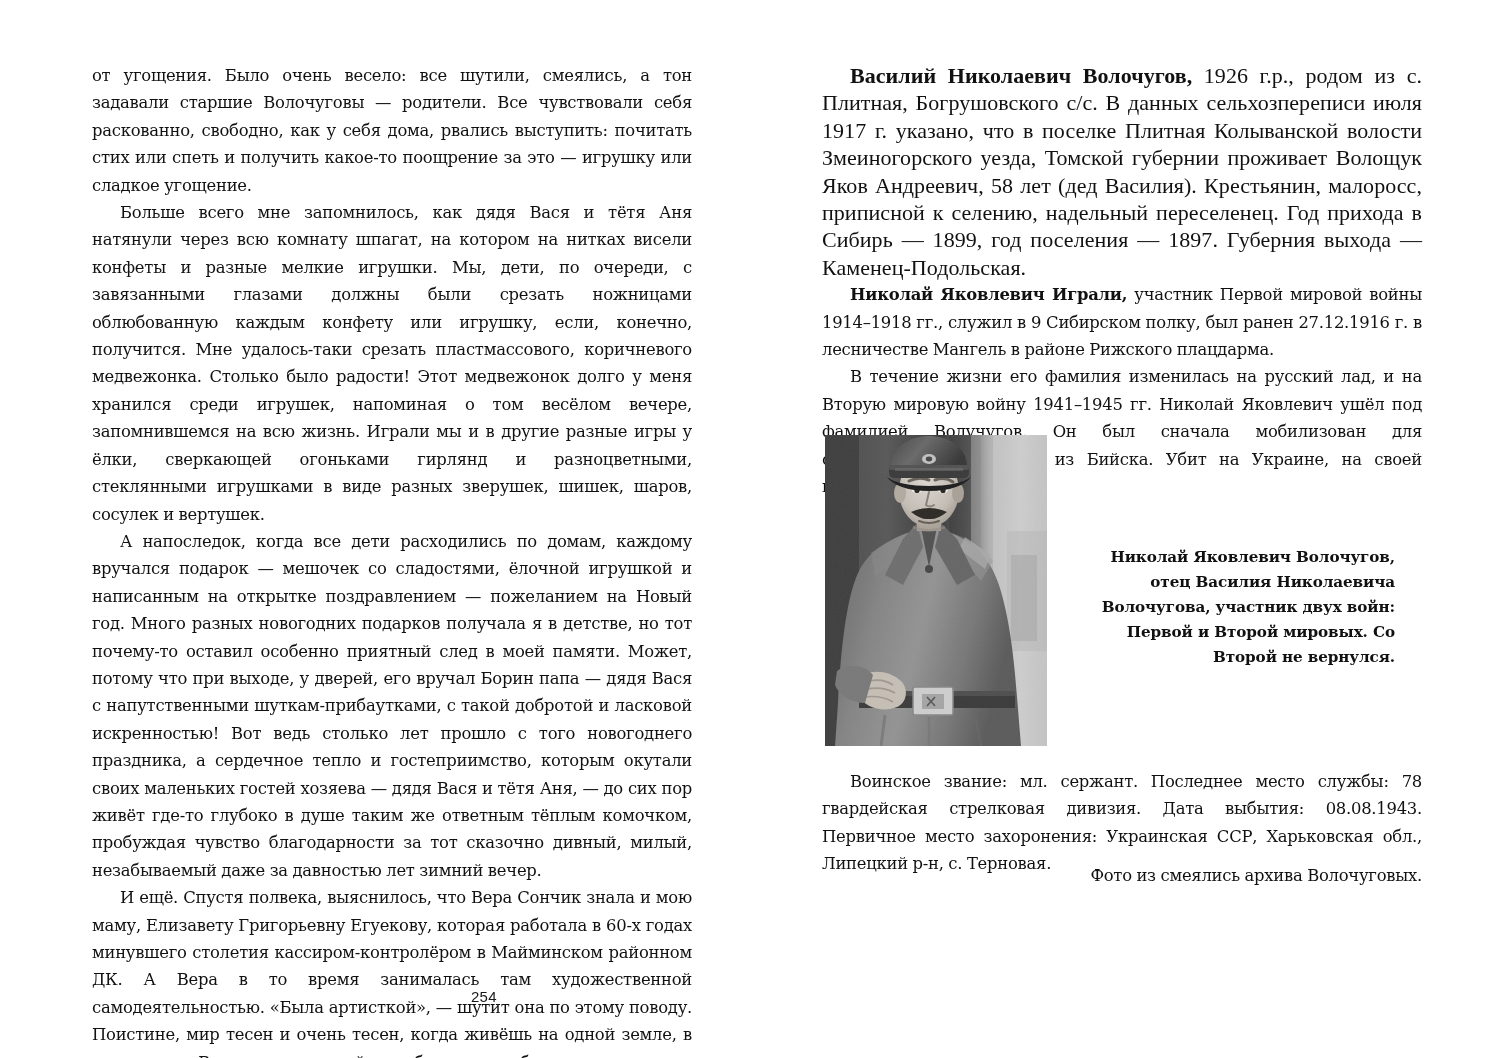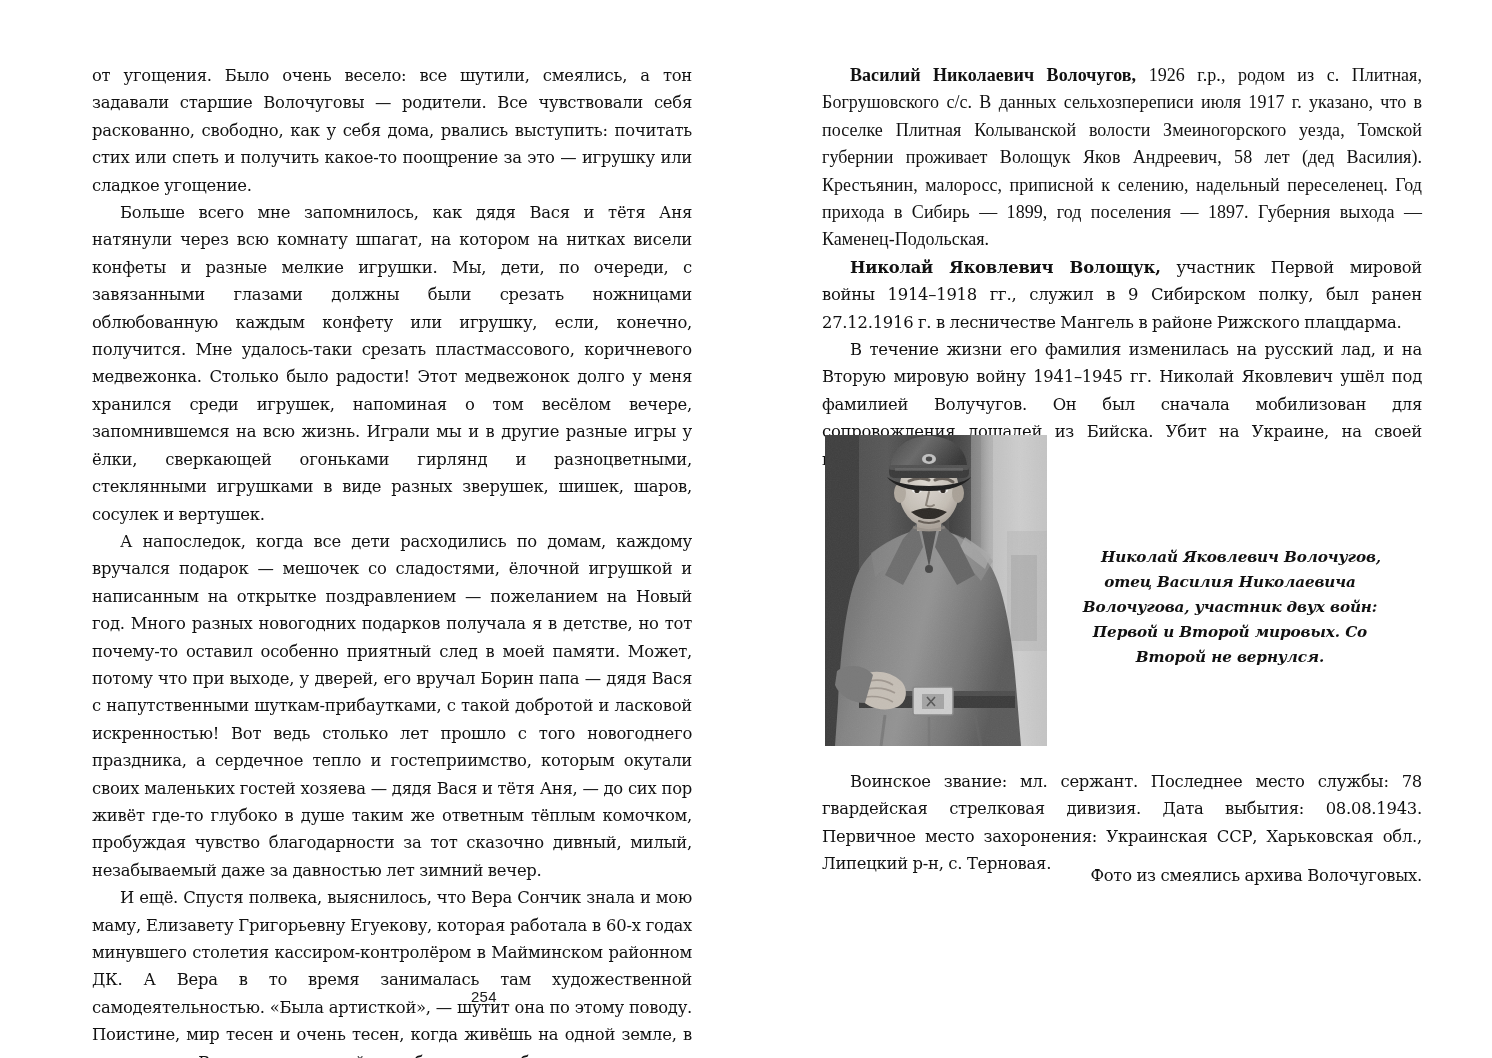--- a/index.html
+++ b/index.html
@@ -55,21 +55,21 @@
     font-family: "DejaVu Serif", serif;
     font-size: 16.4px;
     line-height: 27.4px;
     letter-spacing: -0.25px;
     word-spacing: -0.3px;
   }
 
   
   p.times {
     font-family: "Liberation Serif", "DejaVu Serif", serif;
-    font-size: 18px;
+    font-size: 22px;
     line-height: 27.4px;
     letter-spacing: 0.05px;
   }
 
   .indent { text-indent: 28px; }
   .noindent { text-indent: 0; }
 
   b, .b { font-weight: 700; }
 
   
@@ -89,26 +89,25 @@
   }
   .photo svg { display: block; width: 100%; height: 100%; }
 
   
   .photo-caption {
     position: absolute;
     left: 243px;
     top: 545px;
     width: 330px;
     font-family: "DejaVu Serif", serif;
-    font-style: italic;
     font-weight: 700;
     font-size: 15.2px;
     line-height: 25px;
     letter-spacing: -0.1px;
-    text-align: center;
+    text-align: right;
     text-indent: 22px;
     color: #111;
   }
 
   
   .service-note {
     position: absolute;
     left: 0;
     top: 768px;
     width: 600px;
@@ -157,21 +156,21 @@
 
   <div class="page page-right">
     <div class="text-block text-right">
 
       <p class="times indent">
         <b class="b">Василий Николаевич Волочугов,</b><span> 1926 г.р., родом из с. Плитная, Богрушовского с/с. В данных сельхозпереписи июля 1917 г. указано, что в поселке Плитная Колыванской волости Змеиногорского уезда, Томской губернии проживает Волощук Яков Андреевич, 58 лет (дед Василия). Крестьянин, малоросс, приписной к селению, надельный переселенец. Год прихода в Сибирь — 1899, год поселения — 1897. Губерния выхода — Каменец-Подольская.</span>
       </p>
 
 
       <p class="slab indent">
-        <b class="b">Николай Яковлевич Волощук,</b><span> участник Первой мировой войны 1914–1918 гг., служил в 9 Сибирском полку, был ранен 27.12.1916 г. в лесничестве Мангель в районе Рижского плацдарма.</span>
+        <b class="b">Николай Яковлевич Играли,</b><span> участник Первой мировой войны 1914–1918 гг., служил в 9 Сибирском полку, был ранен 27.12.1916 г. в лесничестве Мангель в районе Рижского плацдарма.</span>
       </p>
 
       <p class="slab indent">В течение жизни его фамилия изменилась на русский лад, и на Вторую мировую войну 1941–1945 гг. Николай Яковлевич ушёл под фамилией Волучугов. Он был сначала мобилизован для сопровождения лошадей из Бийска. Убит на Украине, на своей исторической Родине.</p>
 
     </div>
 
     <div class="photo-wrap">
       <div class="photo">
         <svg viewBox="0 0 222 311" preserveAspectRatio="none">
           <defs>

